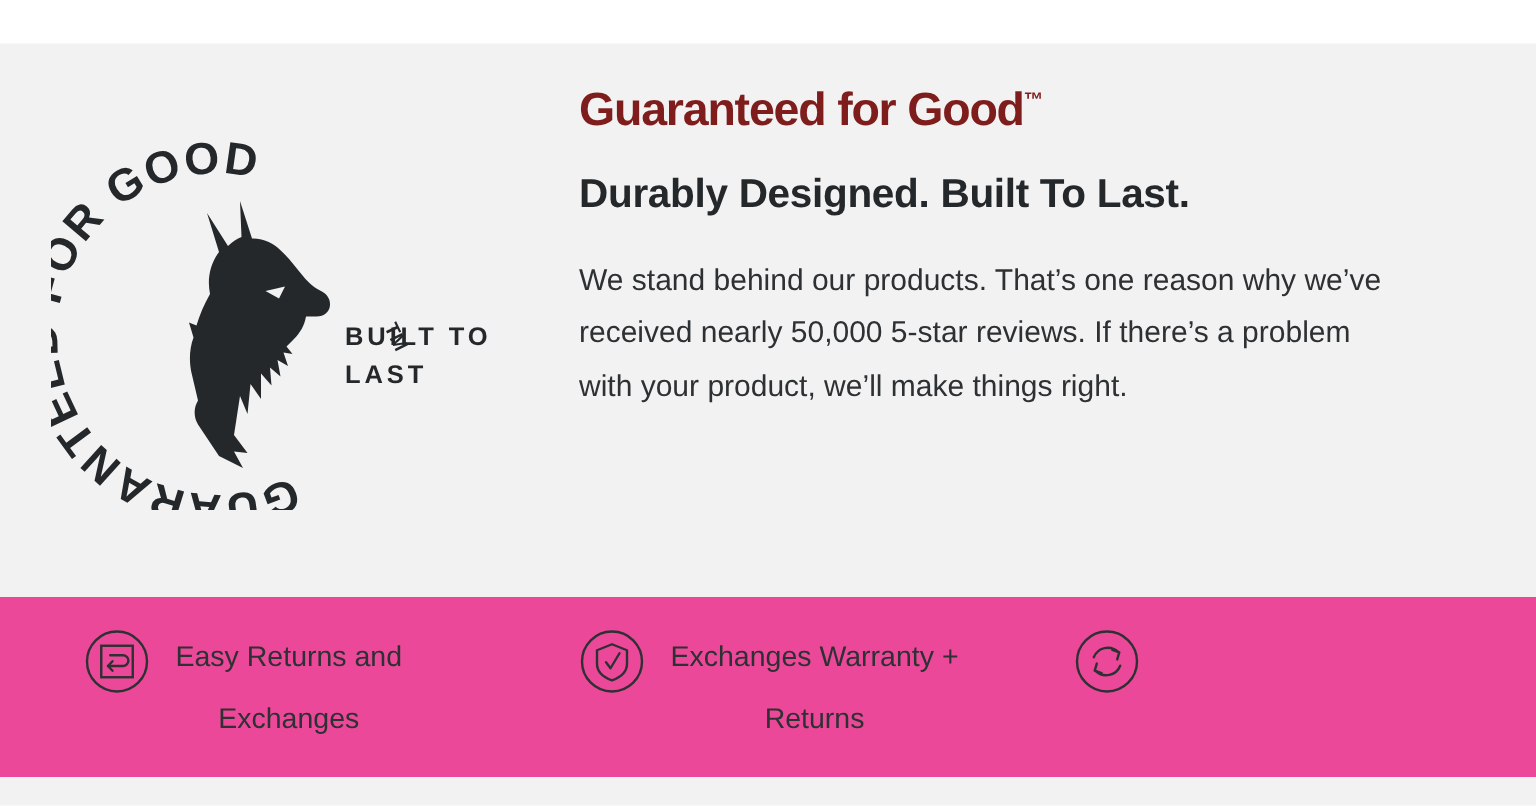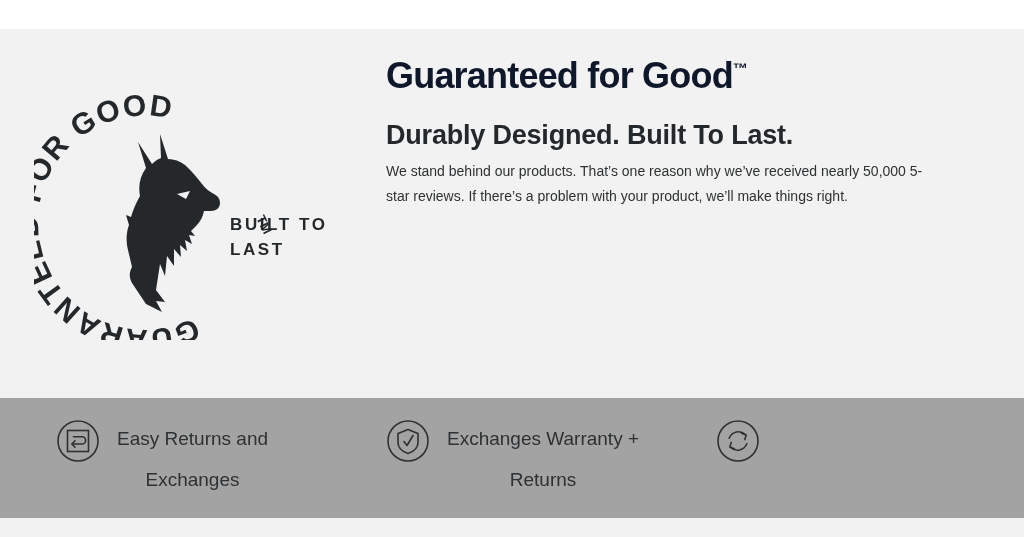--- a/index.html
+++ b/index.html
@@ -64,60 +64,60 @@
   .badge svg { display: block; width: 100%; height: 100%; }
 
   
   .copy-col {
     flex: 1 1 auto;
     padding-top: 27px;
     padding-right: 30px;
   }
 
   .headline {
-    font-size: 36px;
+    font-size: 31px;
     line-height: 1.11;
     font-weight: 700;
     letter-spacing: -0.8px;
-    color: #0f172a;
+    color: #7f1d1d;
     max-width: 470px;
     margin-bottom: 20px;
   }
   .headline .tm {
     font-size: 0.42em;
     vertical-align: 0.95em;
     letter-spacing: 0;
     font-weight: 700;
   }
 
   .subhead {
     font-size: 27px;
     line-height: 1.42;
     font-weight: 700;
     letter-spacing: -0.2px;
     color: #25282b;
     max-width: 480px;
-    margin-bottom: 5px;
+    margin-bottom: 21px;
   }
 
   .body-copy {
-    font-size: 14px;
+    font-size: 20px;
     line-height: 1.78;
     font-weight: 400;
     color: #2e3133;
     max-width: 545px;
   }
 
   
   .feature-band {
     position: absolute;
     left: 0; top: 398px;
     width: 1024px;
     height: 120px;
-    background: #a3a3a3;
+    background: #ec4899;
     display: flex;
     align-items: flex-start;
     padding-top: 21px;
   }
 
   .feature {
     display: flex;
     align-items: flex-start;
     flex: 0 0 auto;
   }

